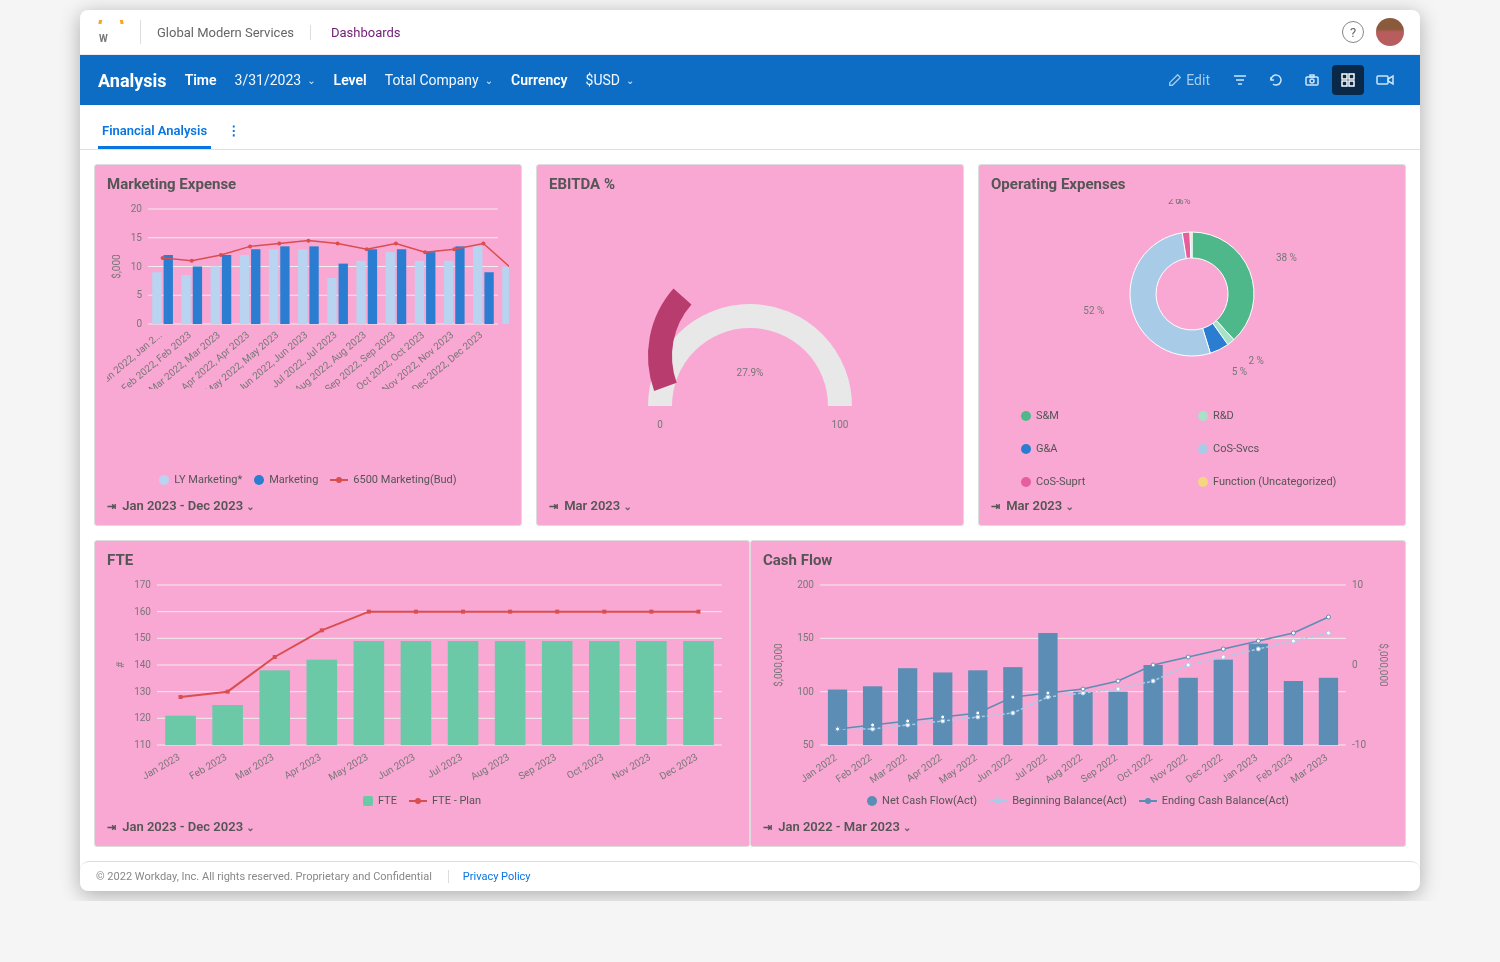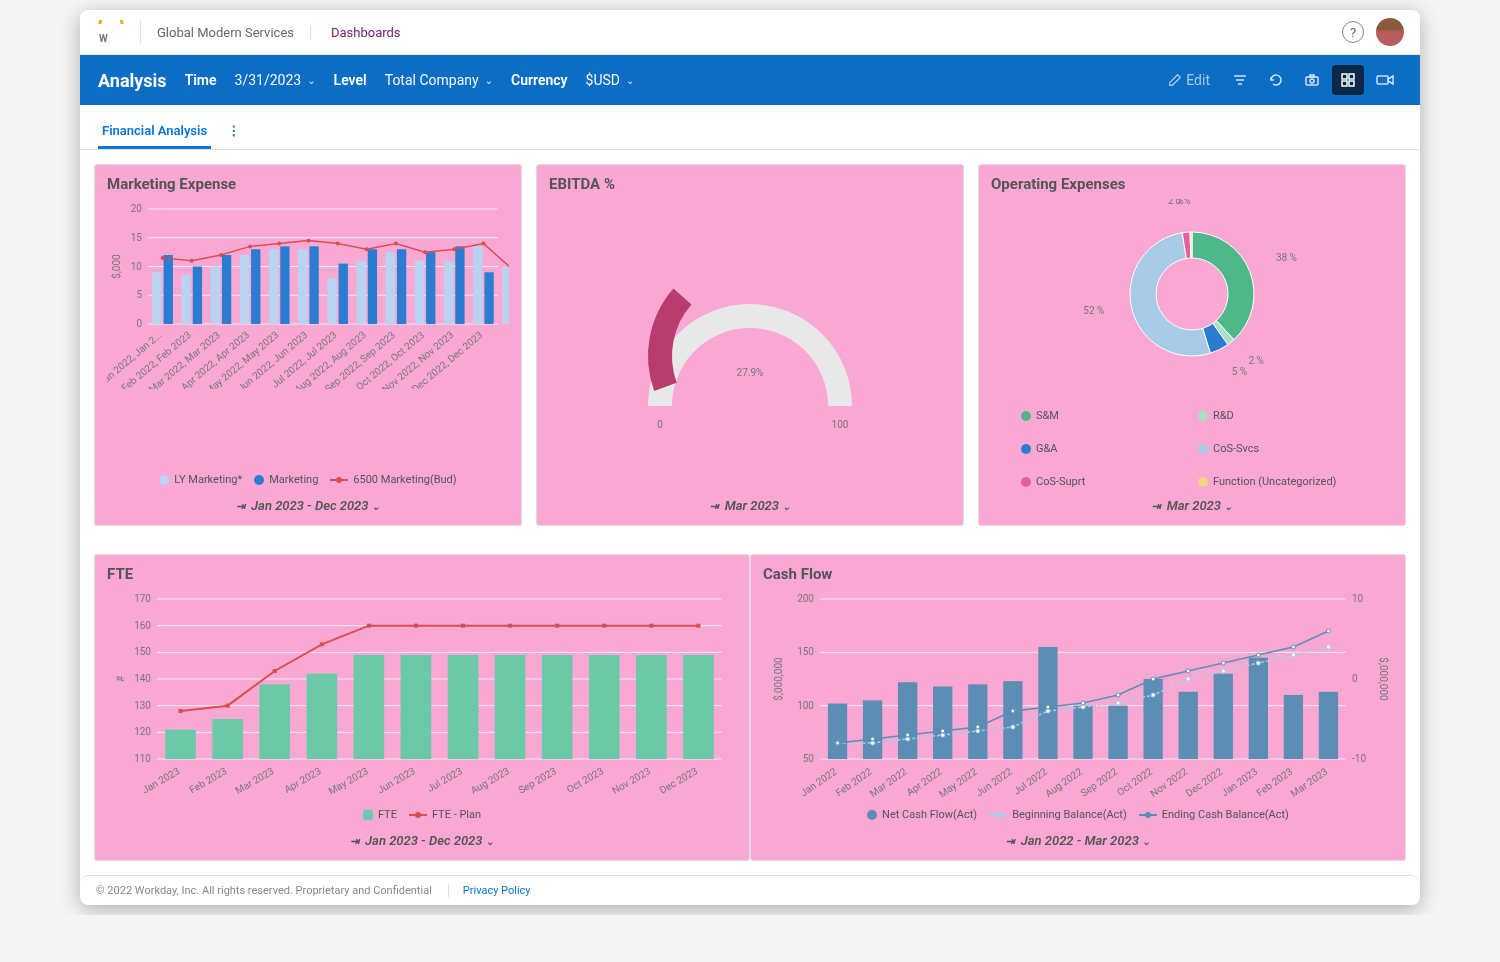--- a/index.html
+++ b/index.html
@@ -25,31 +25,31 @@
 .nav-btn.active { background: #0a2847; }
 .edit-btn { color: #a8cce8; padding: 6px 10px; display: flex; align-items: center; gap: 4px; }
 
 .tabs { display: flex; align-items: flex-start; padding: 10px 18px 0; gap: 12px; border-bottom: 1px solid #e0e0e0; }
 .tab { padding: 8px 4px; color: #0875e1; font-weight: 600; border-bottom: 3px solid #0875e1; }
 .tab-more { color: #0875e1; cursor: pointer; padding: 8px 4px; font-weight: bold; }
 
 .grid { display: grid; grid-template-columns: repeat(3, 1fr); gap: 14px; padding: 14px; }
 .card { border: 1px solid #ddd; border-radius: 3px; padding: 10px 12px; background: #f9a8d4; display: flex; flex-direction: column; }
 .card-title { font-weight: bold; color: #555; font-size: 15px; margin-bottom: 6px; }
-.row2 { display: grid; grid-template-columns: 1fr 1fr; gap: 0; padding: 0 14px 14px; margin-top: 14px; }
+.row2 { display: grid; grid-template-columns: 1fr 1fr; gap: 0; padding: 0 14px 14px; }
 
 .chart-area { flex: 1; position: relative; }
 .legend { display: flex; flex-wrap: wrap; gap: 12px; justify-content: center; font-size: 11px; color: #555; padding: 6px 0; }
 .legend-item { display: flex; align-items: center; gap: 5px; }
 .swatch { width: 10px; height: 10px; border-radius: 50%; display: inline-block; }
 .swatch.sq { border-radius: 2px; }
 .line-swatch { width: 18px; height: 2px; position: relative; display: inline-block; }
 .line-swatch::before { content:''; position:absolute; width:6px; height:6px; border-radius:50%; top:-2px; left:6px; background: inherit; }
 
-.card-footer { text-align: center; color: #555; font-size: 13px; font-weight: 600; padding: 6px 0 2px; cursor: pointer; font-style: italic; }
+.card-footer { text-align: left; color: #555; font-size: 13px; font-weight: 600; padding: 6px 0 2px; cursor: pointer; }
 .filter-icon { display: inline-block; margin-right: 6px; font-size: 11px; }
 
 .footer { border-top: 1px solid #ddd; padding: 8px 16px; font-size: 11px; color: #888; display: flex; gap: 16px; border-radius: 9px; }
 .footer a { color: #0875e1; border-left: 1px solid #ddd; padding-left: 14px; }
 
 svg text { font-size: 10px; fill: #777; }
 
 .donut-legend { display: grid; grid-template-columns: 1fr 1fr; gap: 4px 12px; font-size: 11px; color: #555; padding: 4px 30px; }
 .donut-legend .legend-item { justify-content: flex-start; margin-top: 16px; }
 </style>

